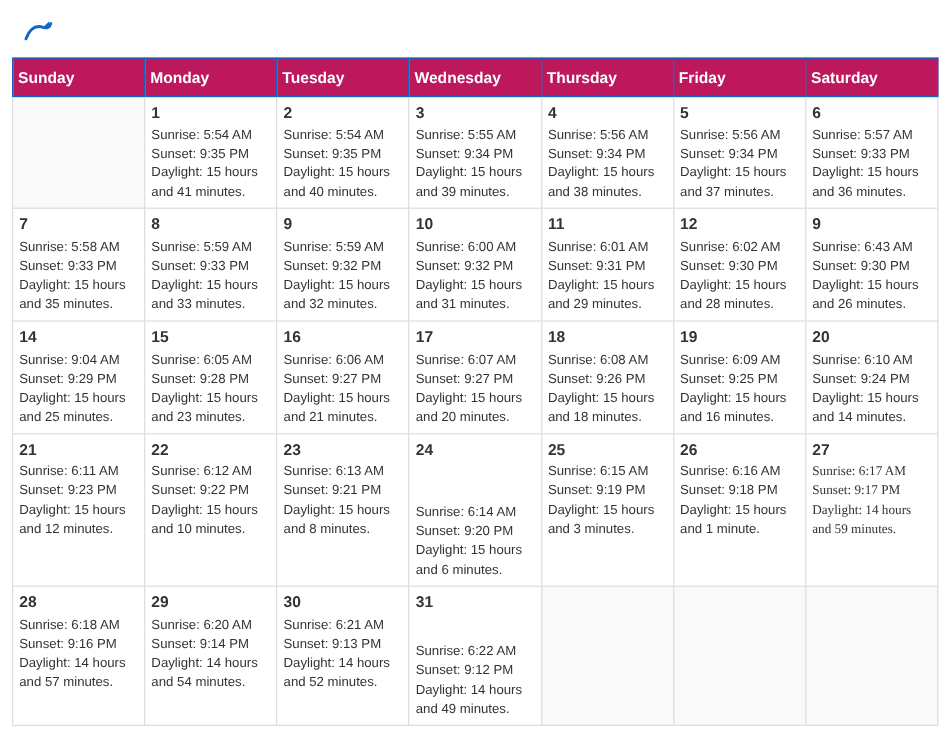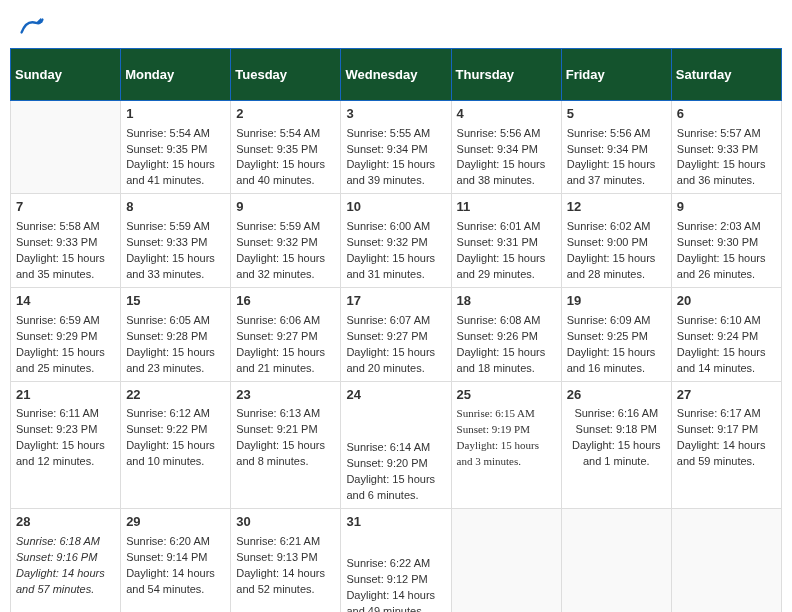--- a/index.html
+++ b/index.html
@@ -48,23 +48,23 @@
     .location-title {
       font-size: 16px;
       color: #444;
     }
     table {
       width: 100%;
       border-collapse: collapse;
       font-size: 11px;
     }
     thead th {
-      background-color: #14532d;
+      background-color: #be185d;
       color: #fff;
-      padding: 18px 4px;
+      padding: 8px 4px;
       text-align: left;
       font-size: 13px;
       font-weight: bold;
       border: 1px solid #1565c0;
     }
     tbody td {
       vertical-align: top;
       padding: 4px 5px;
       border: 1px solid #ddd;
       min-height: 80px;
@@ -202,36 +202,36 @@
         <td>
           <span class="day-number">11</span>
           <div class="day-info" style="white-space: pre-line;">Sunrise: 6:01 AM
 Sunset: 9:31 PM
 Daylight: 15 hours
 and 29 minutes.</div>
         </td>
         <td>
           <span class="day-number">12</span>
           <div class="day-info" style="white-space: pre-line;">Sunrise: 6:02 AM
-Sunset: 9:00 PM
+Sunset: 9:30 PM
 Daylight: 15 hours
 and 28 minutes.</div>
         </td>
         <td>
           <span class="day-number">9</span>
-          <div class="day-info" style="white-space: pre-line;">Sunrise: 2:03 AM
+          <div class="day-info" style="white-space: pre-line;">Sunrise: 6:43 AM
 Sunset: 9:30 PM
 Daylight: 15 hours
 and 26 minutes.</div>
         </td>
       </tr>
       <tr>
         <td>
           <span class="day-number">14</span>
-          <div class="day-info" style="white-space: pre-line;">Sunrise: 6:59 AM
+          <div class="day-info" style="white-space: pre-line;">Sunrise: 9:04 AM
 Sunset: 9:29 PM
 Daylight: 15 hours
 and 25 minutes.</div>
         </td>
         <td>
           <span class="day-number">15</span>
           <div class="day-info" style="white-space: pre-line;">Sunrise: 6:05 AM
 Sunset: 9:28 PM
 Daylight: 15 hours
 and 23 minutes.</div>
@@ -296,44 +296,44 @@
         </td>
         <td>
           <span class="day-number">24</span>
           <div class="day-info" style="white-space: pre-line; margin-top: 36px;">Sunrise: 6:14 AM
 Sunset: 9:20 PM
 Daylight: 15 hours
 and 6 minutes.</div>
         </td>
         <td>
           <span class="day-number">25</span>
-          <div class="day-info" style="white-space: pre-line; font-family: Liberation Serif, serif;">Sunrise: 6:15 AM
+          <div class="day-info" style="white-space: pre-line;">Sunrise: 6:15 AM
 Sunset: 9:19 PM
 Daylight: 15 hours
 and 3 minutes.</div>
         </td>
         <td>
           <span class="day-number">26</span>
-          <div class="day-info" style="white-space: pre-line; text-align: center;">Sunrise: 6:16 AM
+          <div class="day-info" style="white-space: pre-line;">Sunrise: 6:16 AM
 Sunset: 9:18 PM
 Daylight: 15 hours
 and 1 minute.</div>
         </td>
         <td>
           <span class="day-number">27</span>
-          <div class="day-info" style="white-space: pre-line;">Sunrise: 6:17 AM
+          <div class="day-info" style="white-space: pre-line; font-family: Liberation Serif, serif;">Sunrise: 6:17 AM
 Sunset: 9:17 PM
 Daylight: 14 hours
 and 59 minutes.</div>
         </td>
       </tr>
       <tr>
         <td>
           <span class="day-number">28</span>
-          <div class="day-info" style="white-space: pre-line; font-style: italic;">Sunrise: 6:18 AM
+          <div class="day-info" style="white-space: pre-line;">Sunrise: 6:18 AM
 Sunset: 9:16 PM
 Daylight: 14 hours
 and 57 minutes.</div>
         </td>
         <td>
           <span class="day-number">29</span>
           <div class="day-info" style="white-space: pre-line;">Sunrise: 6:20 AM
 Sunset: 9:14 PM
 Daylight: 14 hours
 and 54 minutes.</div>

